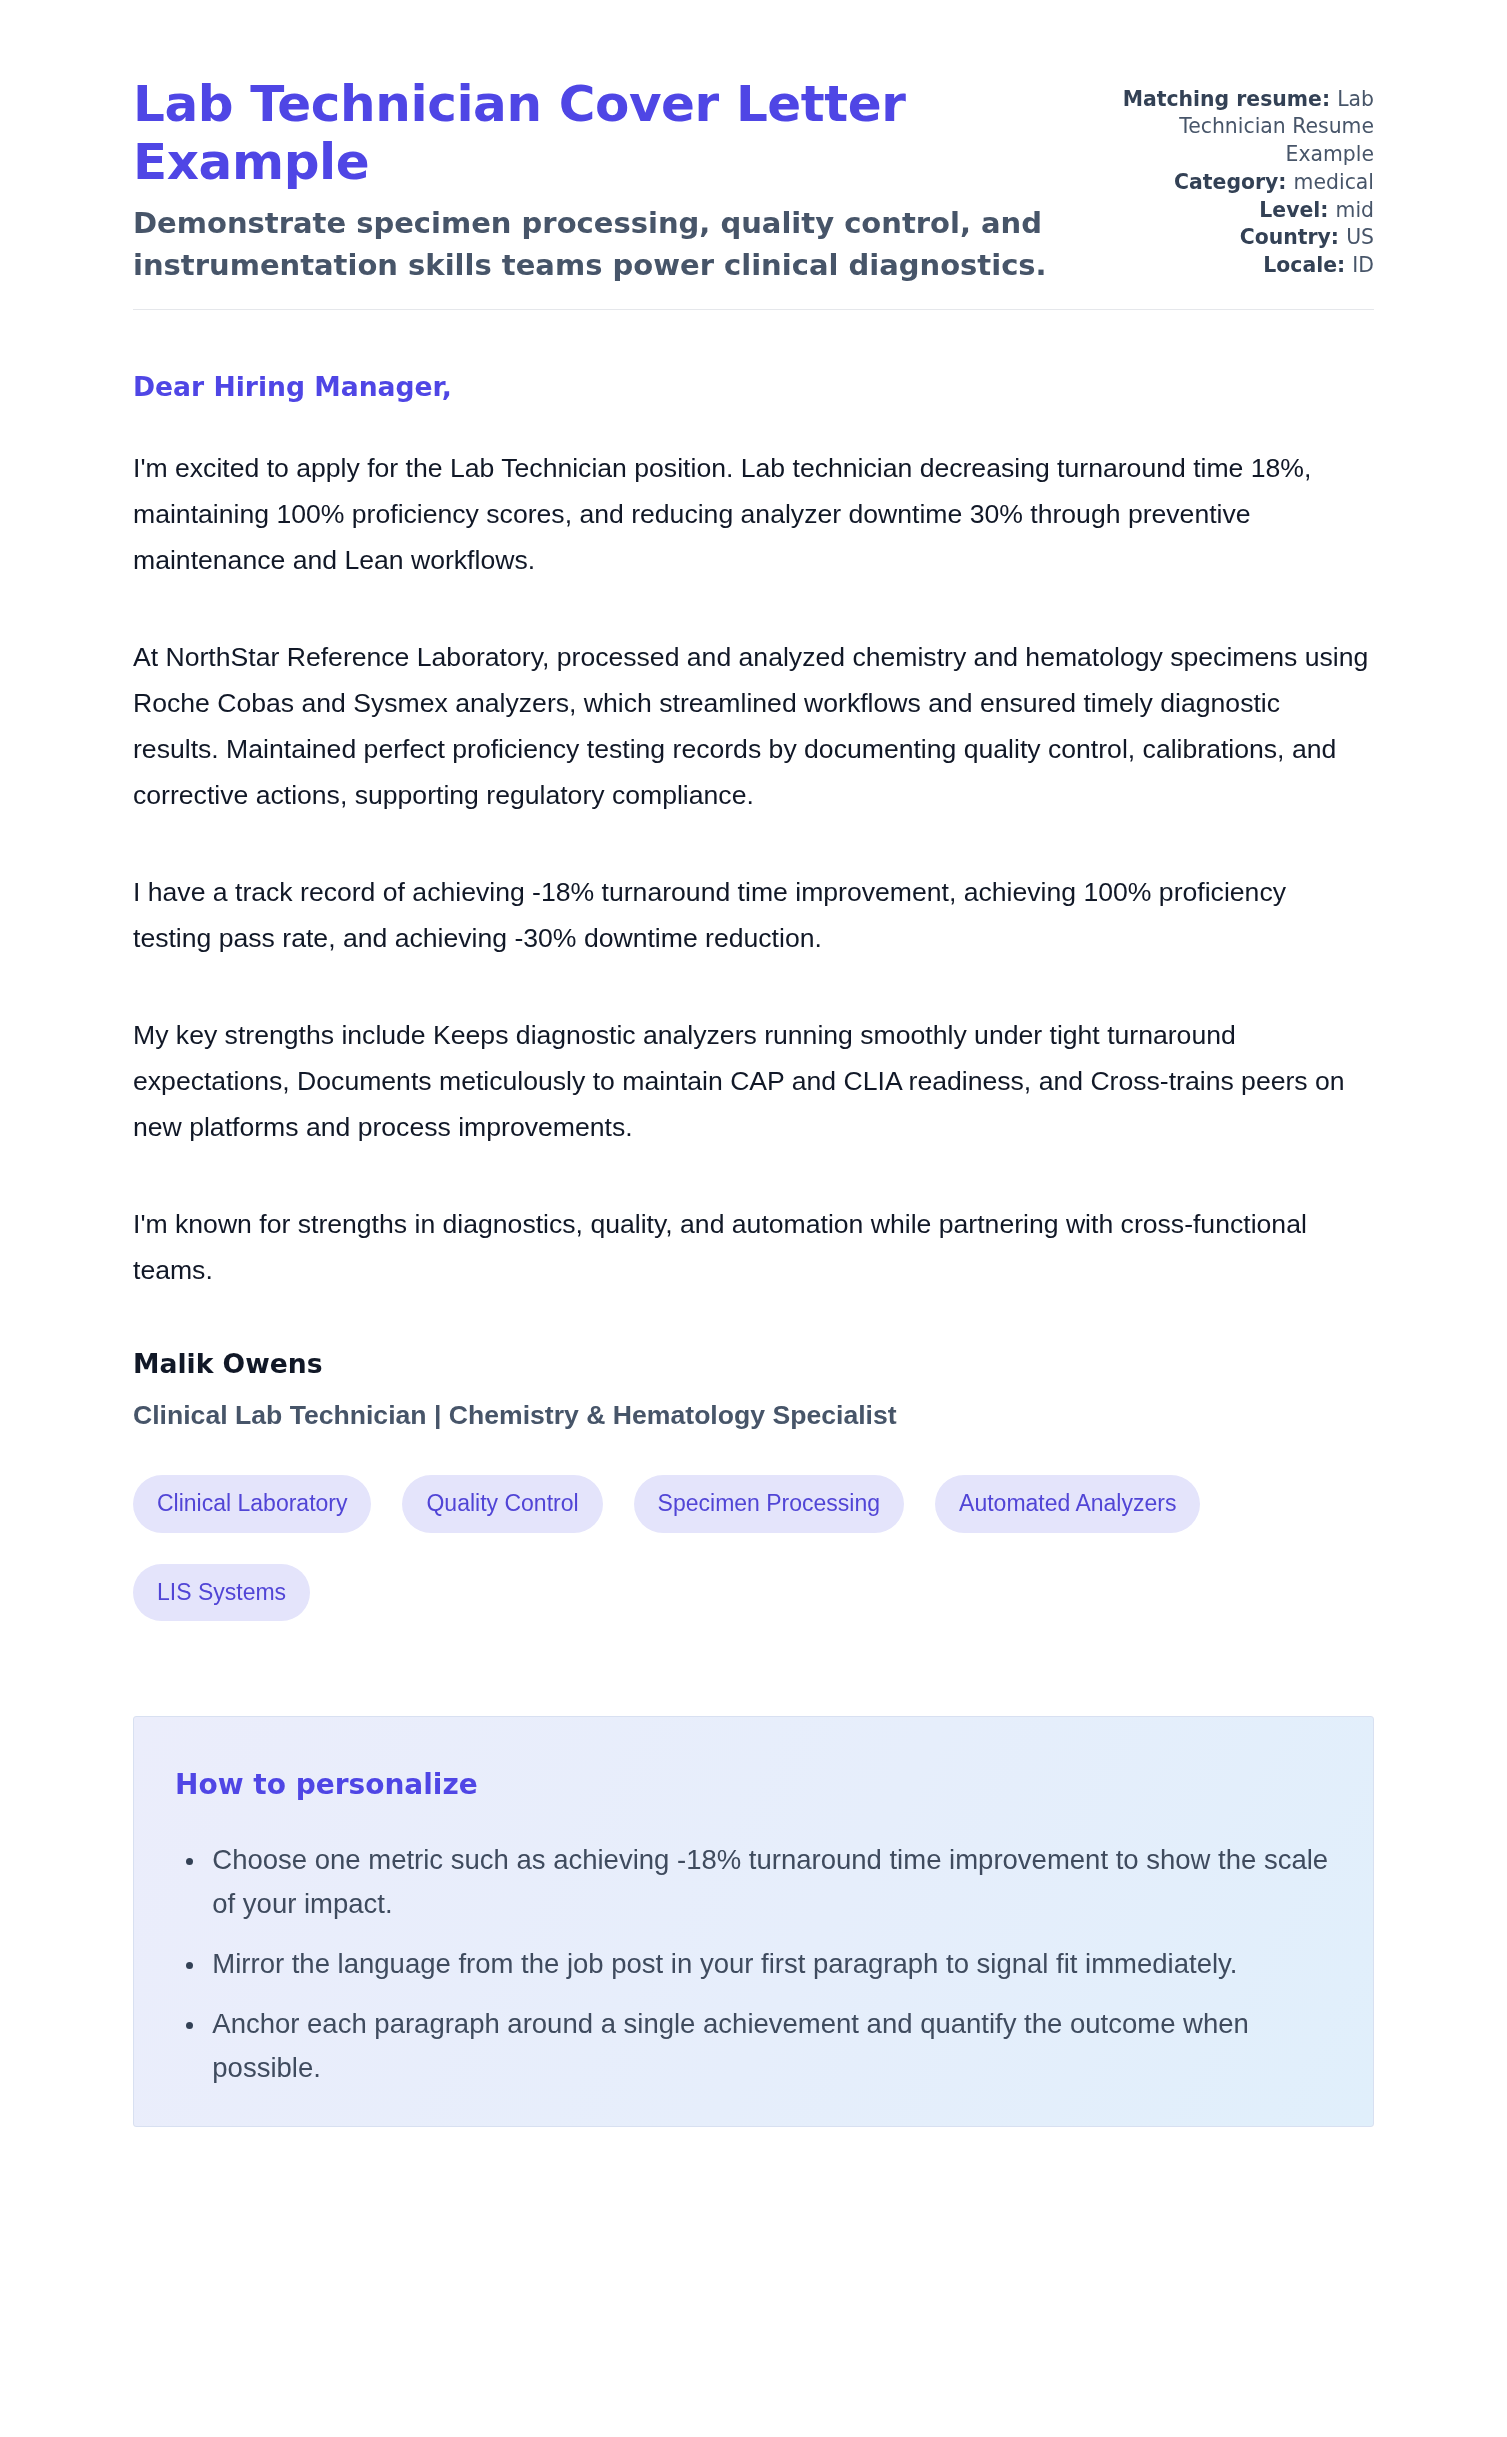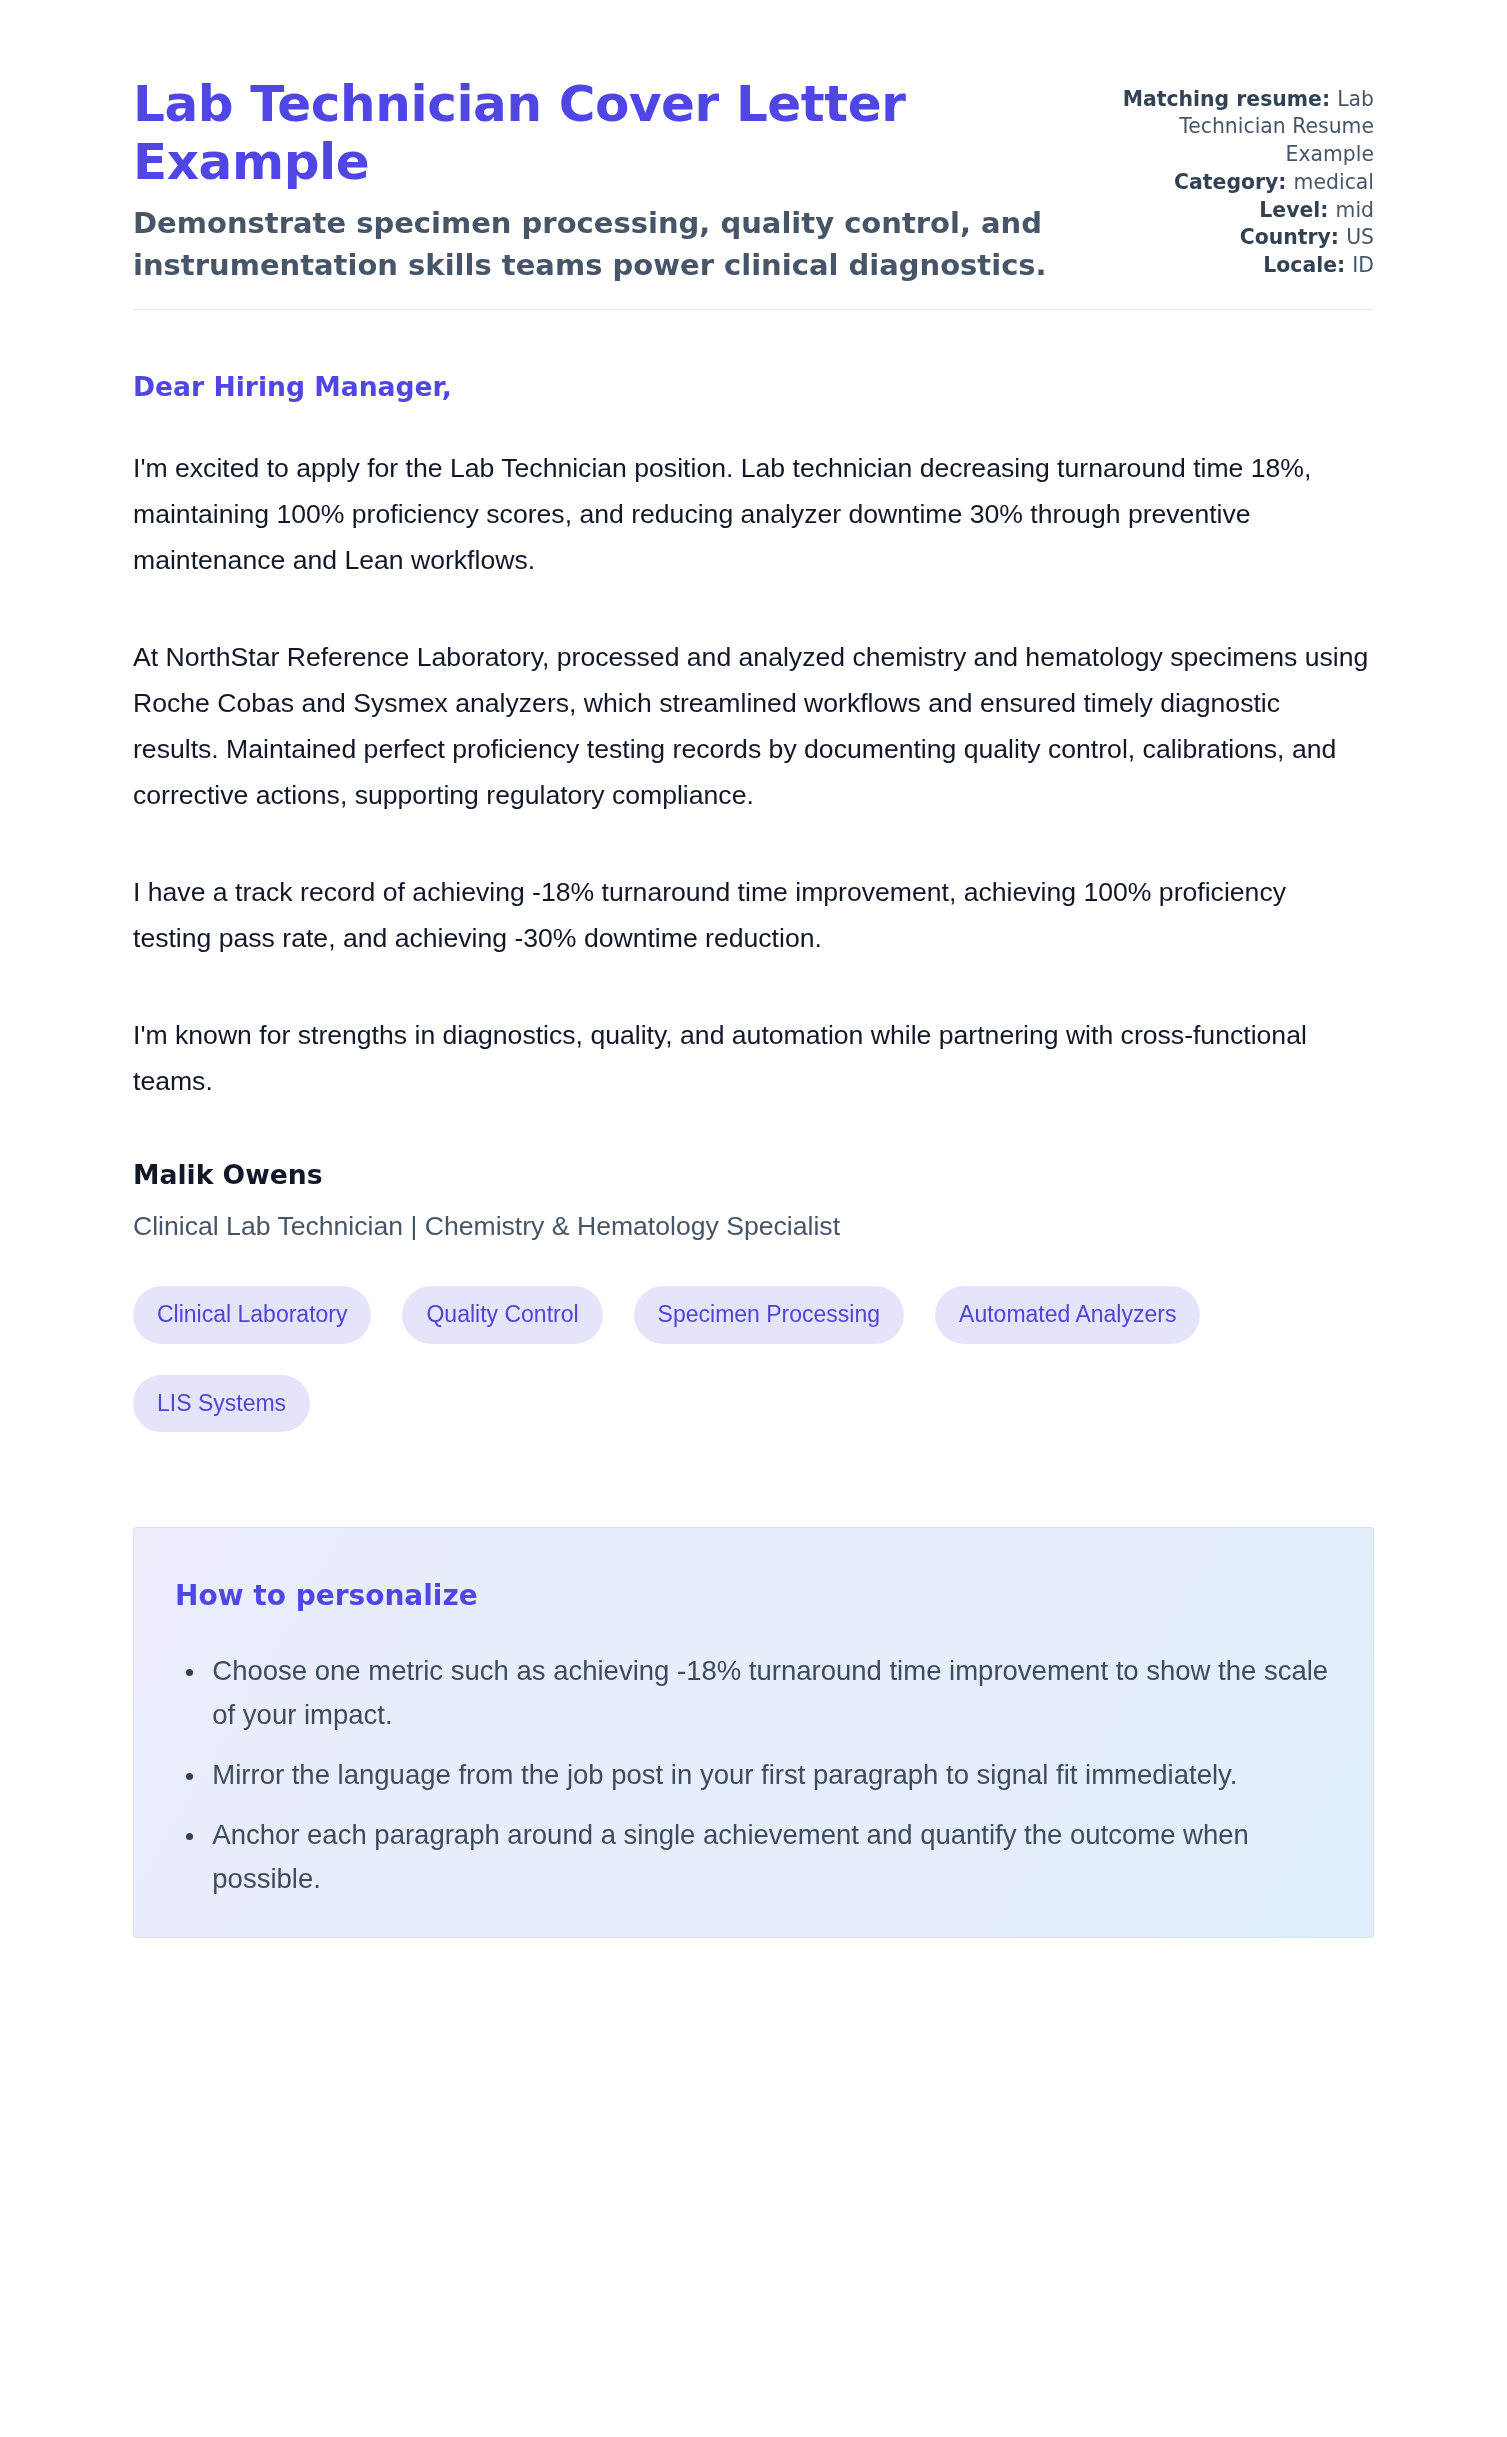--- a/index.html
+++ b/index.html
@@ -85,20 +85,21 @@
     font-weight: bold;
     font-size: 26.6px;
     line-height: 39px;
     color: #111827;
   }
   .signature-role {
     margin-top: 12.4px;
     font-size: 26.6px;
     line-height: 41px;
     color: #475569;
+    font-weight: bold;
   }
 
   
   .tags {
     display: flex;
     flex-wrap: wrap;
     gap: 31px;
     margin-top: 39px;
   }
   .tag {
@@ -168,20 +169,21 @@
     </div>
   </div>
 
   <hr class="divider">
 
   <div class="letter">
     <div class="greeting">Dear Hiring Manager,</div>
     <p>I'm excited to apply for the Lab Technician position. Lab technician decreasing turnaround time 18%, maintaining 100% proficiency scores, and reducing analyzer downtime 30% through preventive maintenance and Lean workflows.</p>
     <p>At NorthStar Reference Laboratory, processed and analyzed chemistry and hematology specimens using Roche Cobas and Sysmex analyzers, which streamlined workflows and ensured timely diagnostic results. Maintained perfect proficiency testing records by documenting quality control, calibrations, and corrective actions, supporting regulatory compliance.</p>
     <p>I have a track record of achieving -18% turnaround time improvement, achieving 100% proficiency testing pass rate, and achieving -30% downtime reduction.</p>
+    <p>My key strengths include Keeps diagnostic analyzers running smoothly under tight turnaround expectations, Documents meticulously to maintain CAP and CLIA readiness, and Cross-trains peers on new platforms and process improvements.</p>
     <p>I'm known for strengths in diagnostics, quality, and automation while partnering with cross-functional teams.</p>
 
     <div class="signature-name">Malik Owens</div>
     <div class="signature-role">Clinical Lab Technician | Chemistry &amp; Hematology Specialist</div>
   </div>
 
   <div class="tags">
     <span class="tag">Clinical Laboratory</span>
     <span class="tag">Quality Control</span>
     <span class="tag">Specimen Processing</span>

